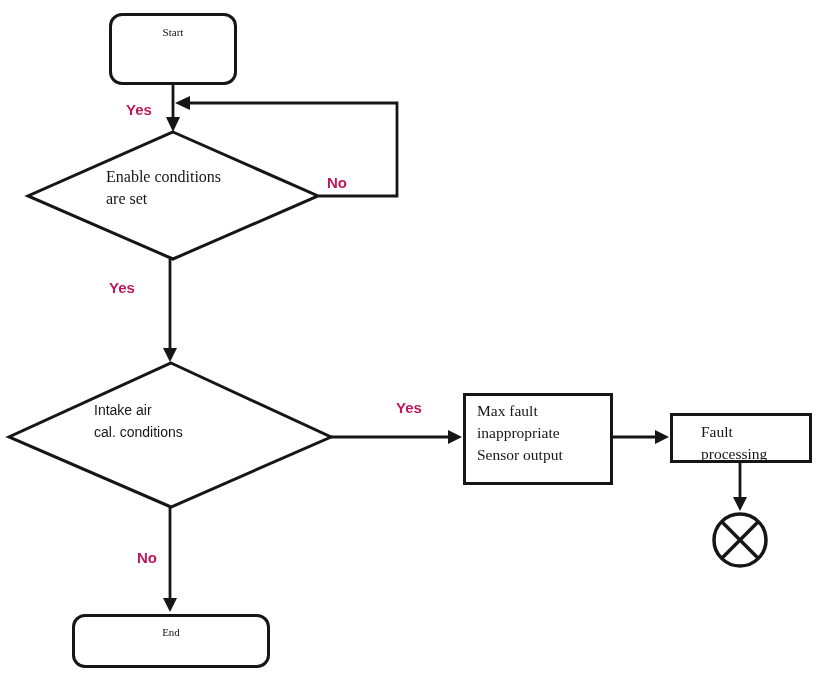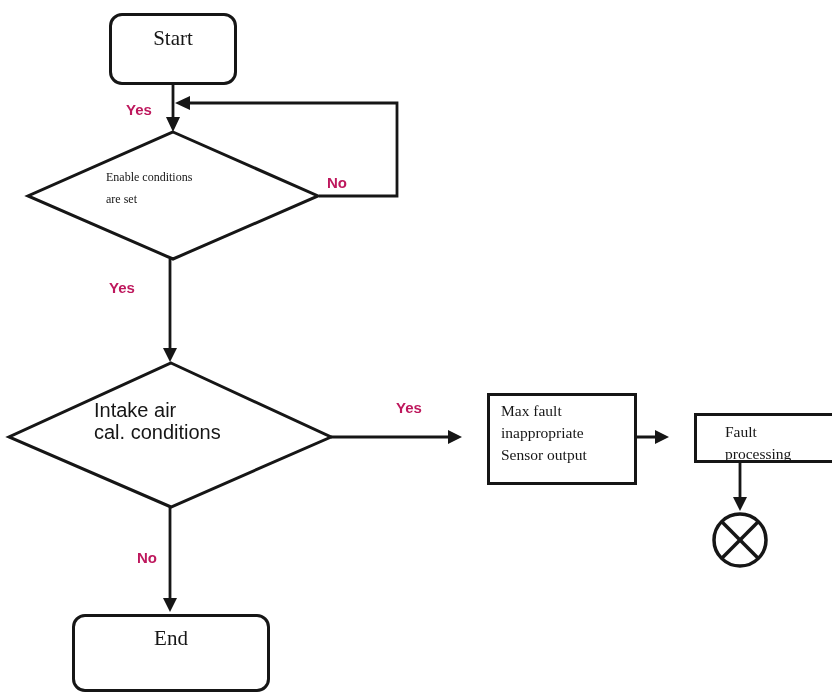--- a/index.html
+++ b/index.html
@@ -21,35 +21,34 @@
     box-sizing: border-box;
     background: #ffffff;
     border: 3px solid #161616;
     color: #161616;
   }
   .terminator {
     border-width: 3.5px;
     border-radius: 13px;
     text-align: center;
     font-family: "Liberation Serif", serif;
-    font-size: 21px;
+    font-size: 11px;
   }
   .process {
     font-family: "Liberation Serif", serif;
     font-size: 15.5px;
     line-height: 22px;
-    margin-left: 24px;
   }
   .decision-text {
     position: absolute;
     line-height: 22px;
     color: #161616;
   }
-  .serif { font-family: "Liberation Serif", serif; font-size: 12px; }
-  .sans  { font-family: "Liberation Sans", sans-serif; font-size: 20px; }
+  .serif { font-family: "Liberation Serif", serif; font-size: 16px; }
+  .sans  { font-family: "Liberation Sans", sans-serif; font-size: 14px; }
   .edge-label {
     position: absolute;
     font-family: "Liberation Sans", sans-serif;
     font-size: 15px;
     color: #be185d;
     font-weight: bold;
   }
   .wires line, .wires polyline {
     stroke: #161616;
     stroke-width: 2.8;
@@ -129,21 +128,21 @@
   <div class="node process" style="left:463px; top:393px; width:150px; height:92px; padding:4px 6px 0 11px;">
     <div>Max fault</div>
     <div>inappropriate</div>
     <div>Sensor output</div>
   </div>
 
   <div class="node process" style="left:670px; top:413px; width:142px; height:50px; padding:5px 6px 0 28px;">
     <span>Fault processing</span>
   </div>
 
-  <div class="node terminator" style="left:72px; top:614px; width:198px; height:78px; padding-top:9px;">
+  <div class="node terminator" style="left:72px; top:614px; width:198px; height:54px; padding-top:9px;">
     <span>End</span>
   </div>
 
   <div class="edge-label" style="left:126px; top:101px;">Yes</div>
   <div class="edge-label" style="left:327px; top:174px;">No</div>
   <div class="edge-label" style="left:109px; top:279px;">Yes</div>
   <div class="edge-label" style="left:396px; top:399px;">Yes</div>
   <div class="edge-label" style="left:137px; top:549px;">No</div>
 
 </div>

